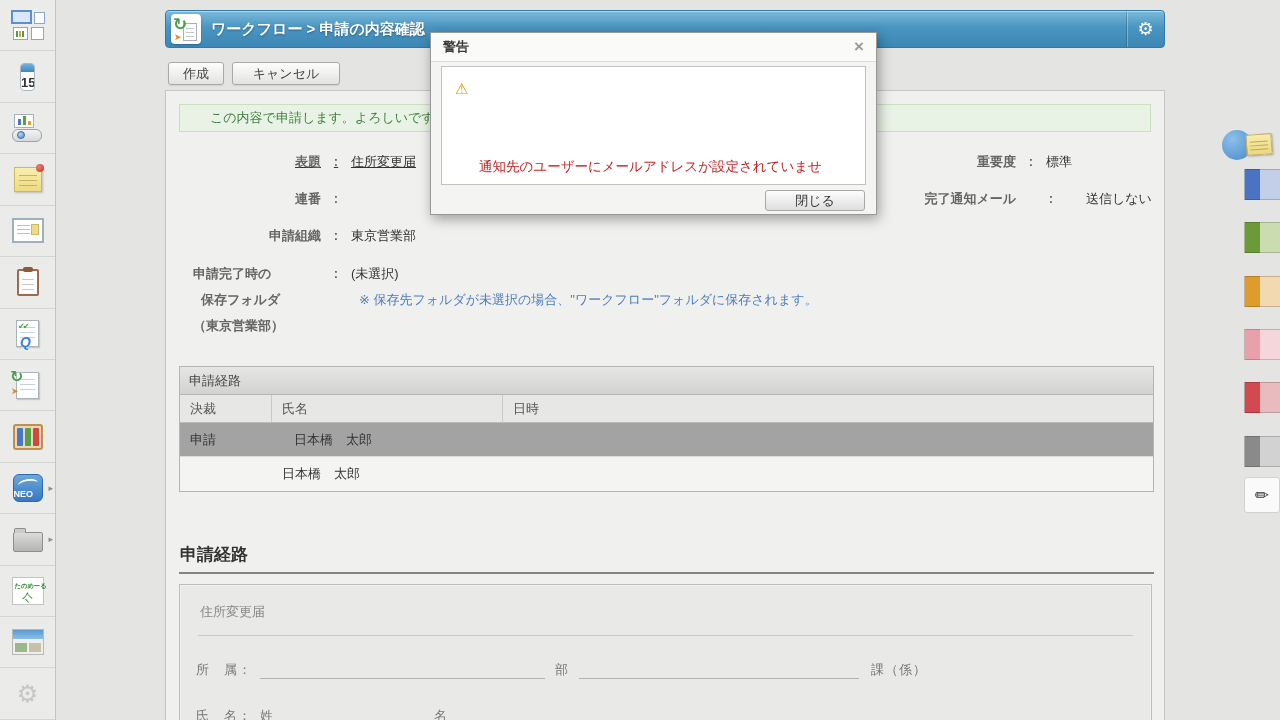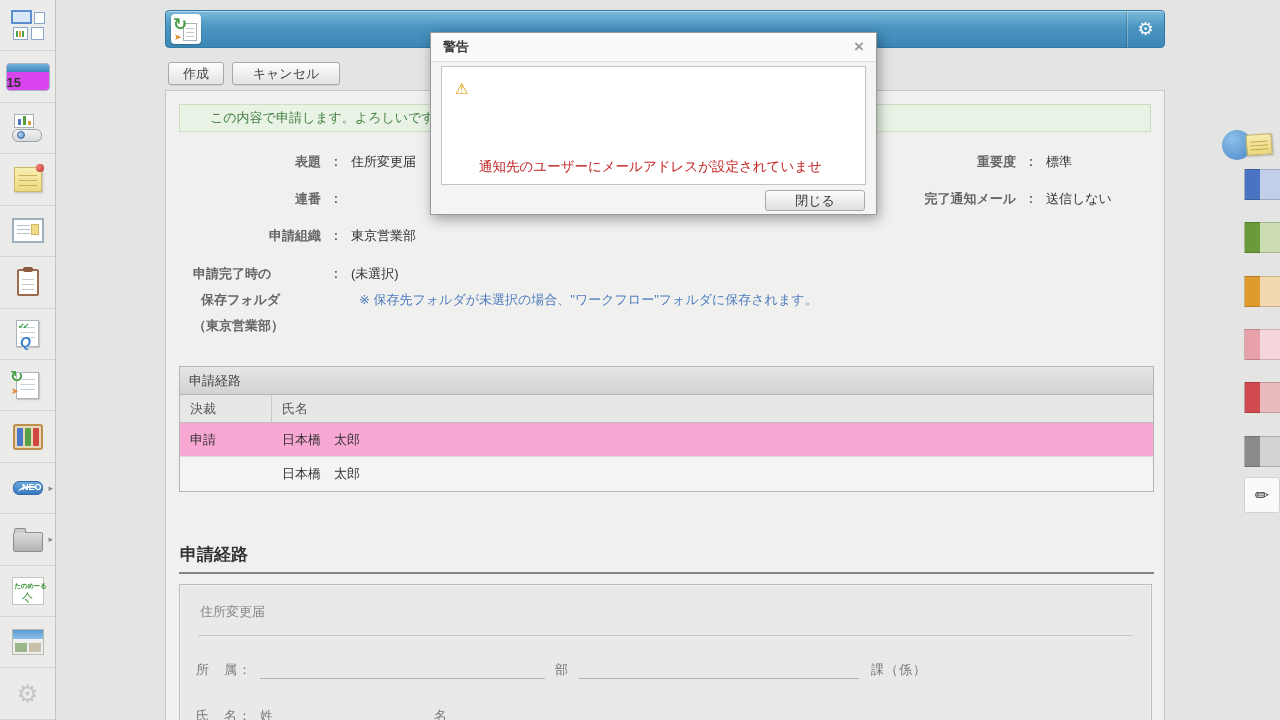--- a/index.html
+++ b/index.html
@@ -17,21 +17,21 @@
 
   
   .ic-portal { width:34px; height:30px; position:relative; }
   .ic-portal div { position:absolute; border:1px solid #89a8cc; background:#fff; }
   .ic-portal .p1 { left:0; top:0; width:21px; height:14px; border:2px solid #5b8fd0; background:#d9e8f8; }
   .ic-portal .p2 { right:0; top:2px; width:11px; height:12px; }
   .ic-portal .p3 { left:2px; bottom:0; width:15px; height:13px; }
   .ic-portal .p4 { right:1px; bottom:0; width:13px; height:13px; }
   .ic-portal .bars { position:absolute; left:5px; bottom:3px; width:9px; height:6px;
     background:linear-gradient(to right,#4aa04a 0 2px,transparent 2px 3px,#e0a030 3px 5px,transparent 5px 6px,#4aa04a 6px 8px,transparent 8px); border:none; }
-  .ic-cal { width:44px; height:28px; background:#d946ef; border:1px solid #a9b6c0; border-radius:4px;
+  .ic-cal { width:15px; height:28px; background:#ffffff; border:1px solid #a9b6c0; border-radius:4px;
     position:relative; overflow:hidden; text-align:left; }
   .ic-cal .band { position:absolute; top:0; left:0; right:0; height:8px; background:linear-gradient(#6fb2dd,#3e88bb); }
   .ic-cal .day { position:relative; top:9px; font-size:13px; font-weight:bold; color:#333; }
   .ic-proj { width:32px; height:28px; position:relative; }
   .ic-proj .chart { position:absolute; left:2px; top:0; width:20px; height:14px; background:#fff; border:1px solid #a8b0b8; }
   .ic-proj .chart i { position:absolute; bottom:2px; display:block; }
   .ic-proj .b1 { left:3px; width:3px; height:6px; background:#4a78c8; }
   .ic-proj .b2 { left:8px; width:3px; height:9px; background:#58a048; }
   .ic-proj .b3 { left:13px; width:3px; height:4px; background:#e0a030; }
   .ic-proj .body { position:absolute; left:0; bottom:0; width:30px; height:13px;
@@ -59,22 +59,22 @@
   .ic-doc .checks { position:absolute; left:1px; top:1px; font-size:8px; color:#3ca03c; letter-spacing:-2px; background:none; height:auto; }
   .ic-doc .q { position:absolute; right:-4px; bottom:-4px; font-size:14px; font-weight:bold; color:#3a7fd0;
     text-shadow:0 0 2px #fff; background:none; height:auto; }
   .ic-doc .refresh { position:absolute; left:-7px; top:-6px; font-size:16px; font-weight:bold; color:#4aa048;
     text-shadow:0 0 2px #fff; background:none; height:auto; }
   .ic-doc .flag { position:absolute; left:-6px; bottom:2px; font-size:9px; color:#e08830; background:none; height:auto; }
   .ic-shelf { width:30px; height:26px; background:#e8d8b8; border:2px solid #c08f4e; border-radius:3px;
     display:flex; gap:2px; padding:2px; }
   .ic-shelf i { flex:1; border-radius:1px; }
   .ic-shelf .v1{background:#4a78c8} .ic-shelf .v2{background:#58a048} .ic-shelf .v3{background:#d04840}
-  .ic-neo { width:30px; height:14px; border-radius:6px; background:linear-gradient(#6aa8dc,#3878c0);
-    border:1px solid #2f6aad; position:relative; text-align:right; }
+  .ic-neo { width:30px; height:28px; border-radius:6px; background:linear-gradient(#6aa8dc,#3878c0);
+    border:1px solid #2f6aad; position:relative; text-align:left; }
   .ic-neo .swoosh { position:absolute; left:4px; top:4px; width:20px; height:10px;
     border-top:2px solid #fff; border-radius:50%; transform:rotate(-8deg); }
   .ic-neo .txt { position:absolute; bottom:2px; left:0; right:0; font-size:9px; font-weight:bold; color:#fff; }
   .ic-folder { width:30px; height:20px; background:linear-gradient(#dcdcda,#b4b4b2); border:1px solid #8e8e8c;
     border-radius:2px; position:relative; margin-top:5px; }
   .ic-folder .tab { position:absolute; left:0; top:-5px; width:12px; height:5px;
     background:#cccccb; border:1px solid #8e8e8c; border-bottom:none; border-radius:2px 2px 0 0; }
   .ic-tano { width:32px; height:28px; background:#fff; border:1px solid #c4c4c2; text-align:center; padding-top:3px; }
   .ic-tano .t { font-size:7px; color:#2a8a2a; font-weight:bold; white-space:nowrap; transform:scale(.9); display:block; }
   .ic-tano .fig { font-size:11px; color:#2a8a2a; line-height:12px; display:block; }
@@ -148,21 +148,21 @@
   .route { position:absolute; left:13px; top:275px; width:975px; border:1px solid #b5b5b3; background:#fff; }
   .route-title { height:28px; line-height:28px; padding-left:9px; font-size:13px; color:#444;
     background:linear-gradient(#e6e6e4,#d2d2d0); border-bottom:1px solid #b5b5b3; }
   .route-head { display:grid; grid-template-columns:92px 231px 177px auto; height:28px;
     background:#e7e7e5; border-bottom:1px solid #bcbcba; font-size:13px; color:#555; }
   .route-head > div { line-height:27px; padding-left:10px; border-right:1px solid #c9c9c7; }
   .route-head > div:last-child { border-right:none; }
   .route-row { display:grid; grid-template-columns:92px 231px 177px auto; height:34px;
     font-size:13px; color:#333; border-bottom:1px solid #dcdcda; }
   .route-row > div { line-height:33px; padding-left:10px; }
-  .route-row.odd { background:#f9a8d4; }
+  .route-row.odd { background:#a3a3a3;gap:12px; }
   .route-row.even { background:#f4f4f2; }
   .route-row:last-child { border-bottom:none; }
 
   
   .content-heading { position:absolute; left:14px; top:452px; font-size:17px; font-weight:bold; color:#333; }
   .heading-rule { position:absolute; left:13px; top:481px; width:975px; border-top:2px solid #848482; }
   .form-box { position:absolute; left:13px; top:493px; width:973px; height:330px;
     background:#e9e9e7; border:1px solid #bdbdbb; box-shadow:inset 0 0 0 1px #f2f2f0; }
   .form-title { position:absolute; left:20px; top:18px; font-size:13px; color:#888; }
   .form-sep { position:absolute; left:18px; right:18px; top:50px; border-top:1px solid #c9c9c7; }
@@ -324,47 +324,48 @@
 <header class="app-header">
   <span class="hdr-iconbox">
     <span class="page">
         <i class="l1"></i>
         <i class="l2"></i>
         <i class="l3"></i>
       </span>
     <span class="refresh">↻</span>
     <span class="flag">➤</span>
   </span>
+  <span class="hdr-title">ワークフロー &gt; 申請の内容確認</span>
   <span class="hdr-gear">
     <span>⚙</span>
   </span>
 </header>
 
 <button class="btn btn-create">作成</button>
 <button class="btn btn-cancel">キャンセル</button>
 
 <main class="panel">
   <div class="banner">この内容で申請します。よろしいですか？</div>
 
-  <div class="frow" style="left:20px; top:62px;">
+  <div class="frow" style="left:20px; top:62px;text-decoration:underline;">
     <span class="flabel">表題</span>
     <span class="fcolon">:</span>
     <span class="fvalue">住所変更届</span>
   </div>
   <div class="frow" style="left:735px; top:62px;">
     <span class="rlabel">重要度</span>
     <span class="fcolon">:</span>
     <span class="fvalue">標準</span>
   </div>
   <div class="frow" style="left:20px; top:99px;">
     <span class="flabel">連番</span>
     <span class="fcolon">:</span>
     <span class="fvalue"></span>
   </div>
-  <div class="frow" style="left:735px; top:99px;">
+  <div class="frow" style="left:735px; top:99px;gap:20px;">
     <span class="rlabel">完了通知メール</span>
     <span class="fcolon">:</span>
     <span class="fvalue">送信しない</span>
   </div>
   <div class="frow" style="left:20px; top:136px;">
     <span class="flabel">申請組織</span>
     <span class="fcolon">:</span>
     <span class="fvalue">東京営業部</span>
   </div>
   <div class="frow" style="left:20px; top:174px;">
@@ -379,20 +380,21 @@
   </div>
   <div class="frow" style="left:20px; top:226px;">
     <span class="flabel left">（東京営業部）</span>
   </div>
 
   <section class="route">
     <div class="route-title">申請経路</div>
     <div class="route-head">
       <div>決裁</div>
       <div>氏名</div>
+      <div>日時</div>
     </div>
     <div class="route-row odd">
       <div>申請</div>
       <div>日本橋　太郎</div>
       <div></div>
       <div></div>
     </div>
     <div class="route-row even">
       <div></div>
       <div>日本橋　太郎</div>

